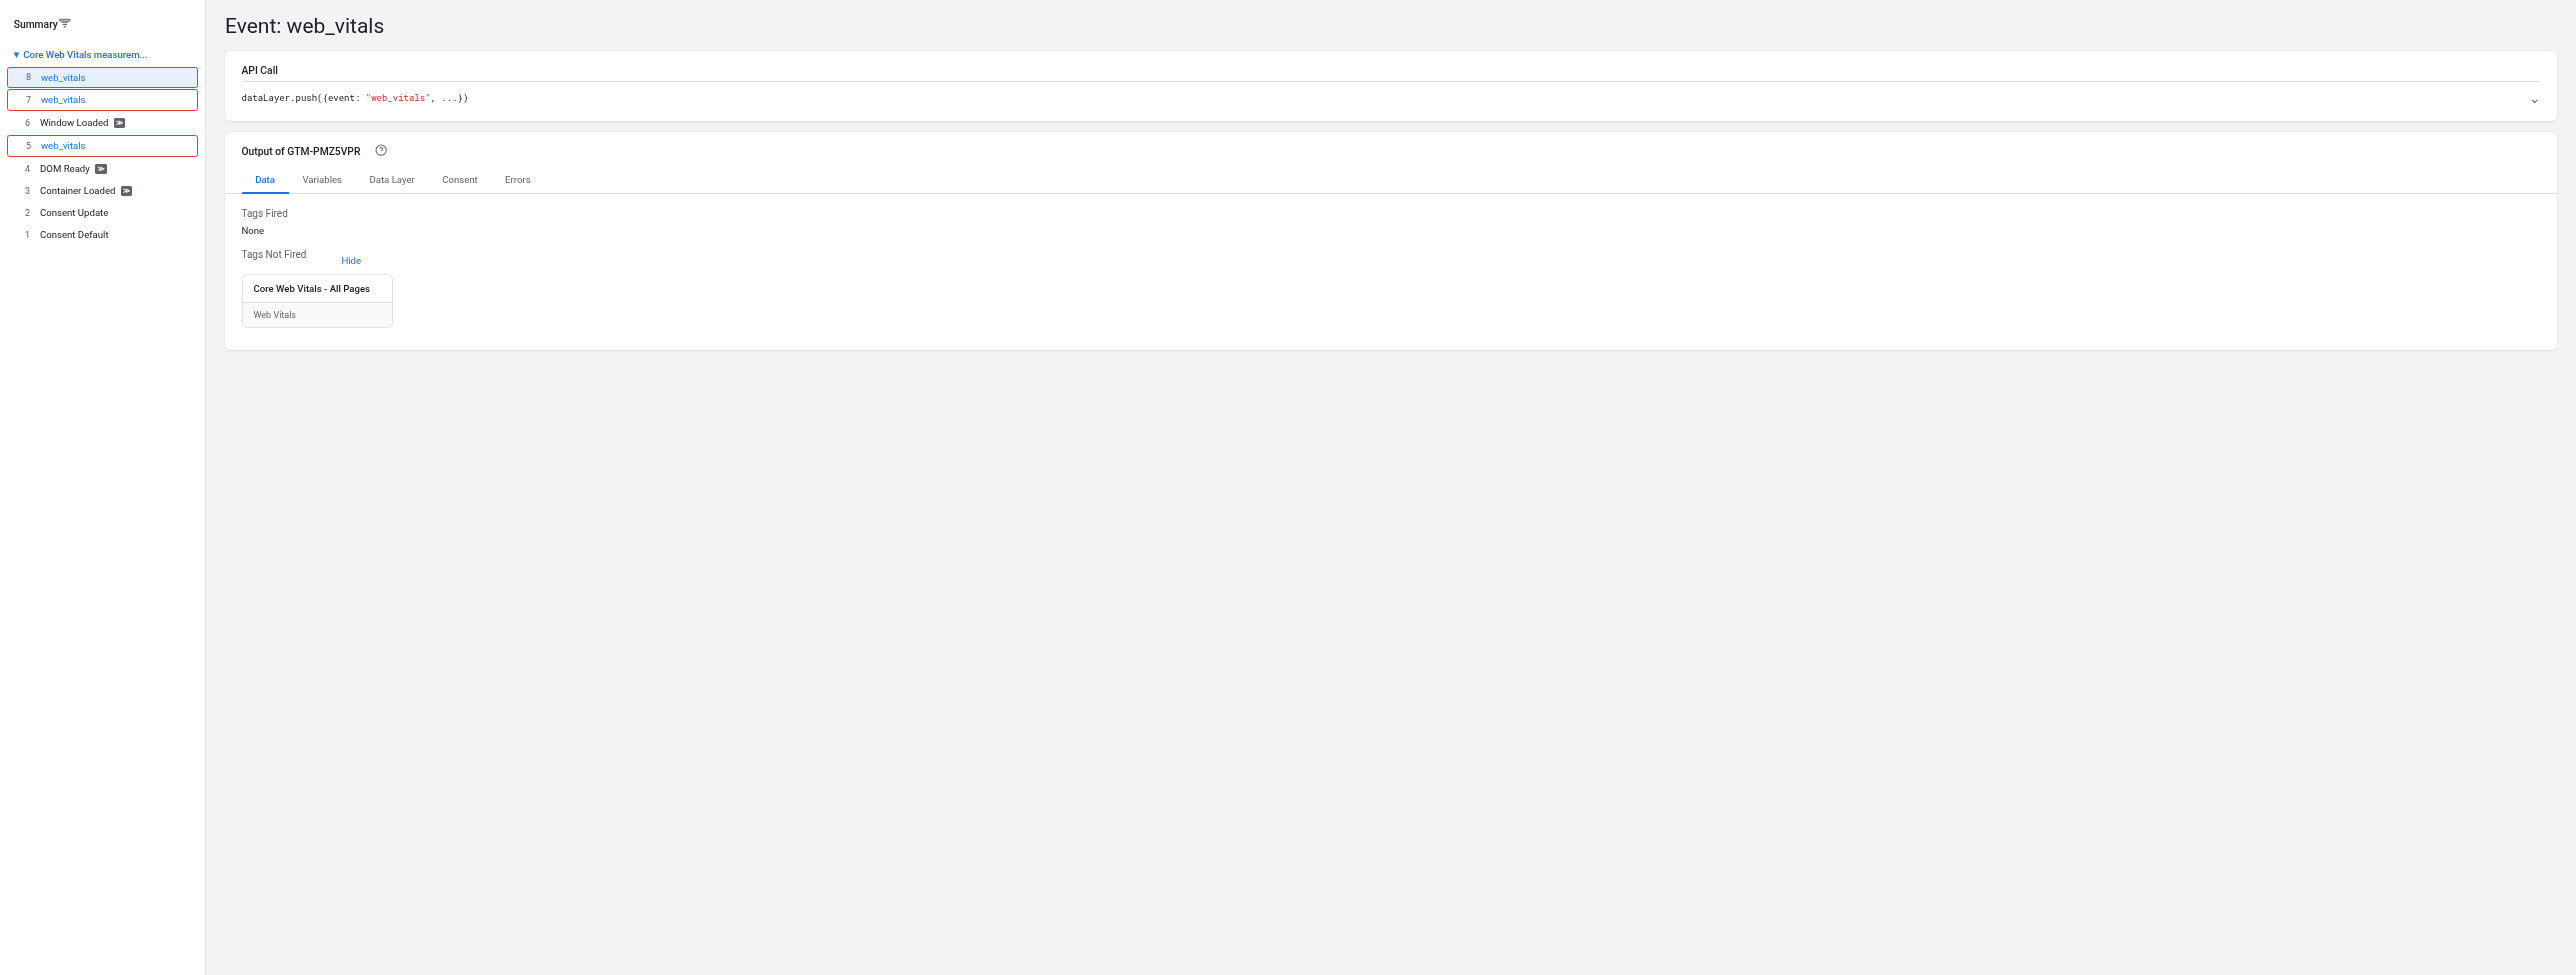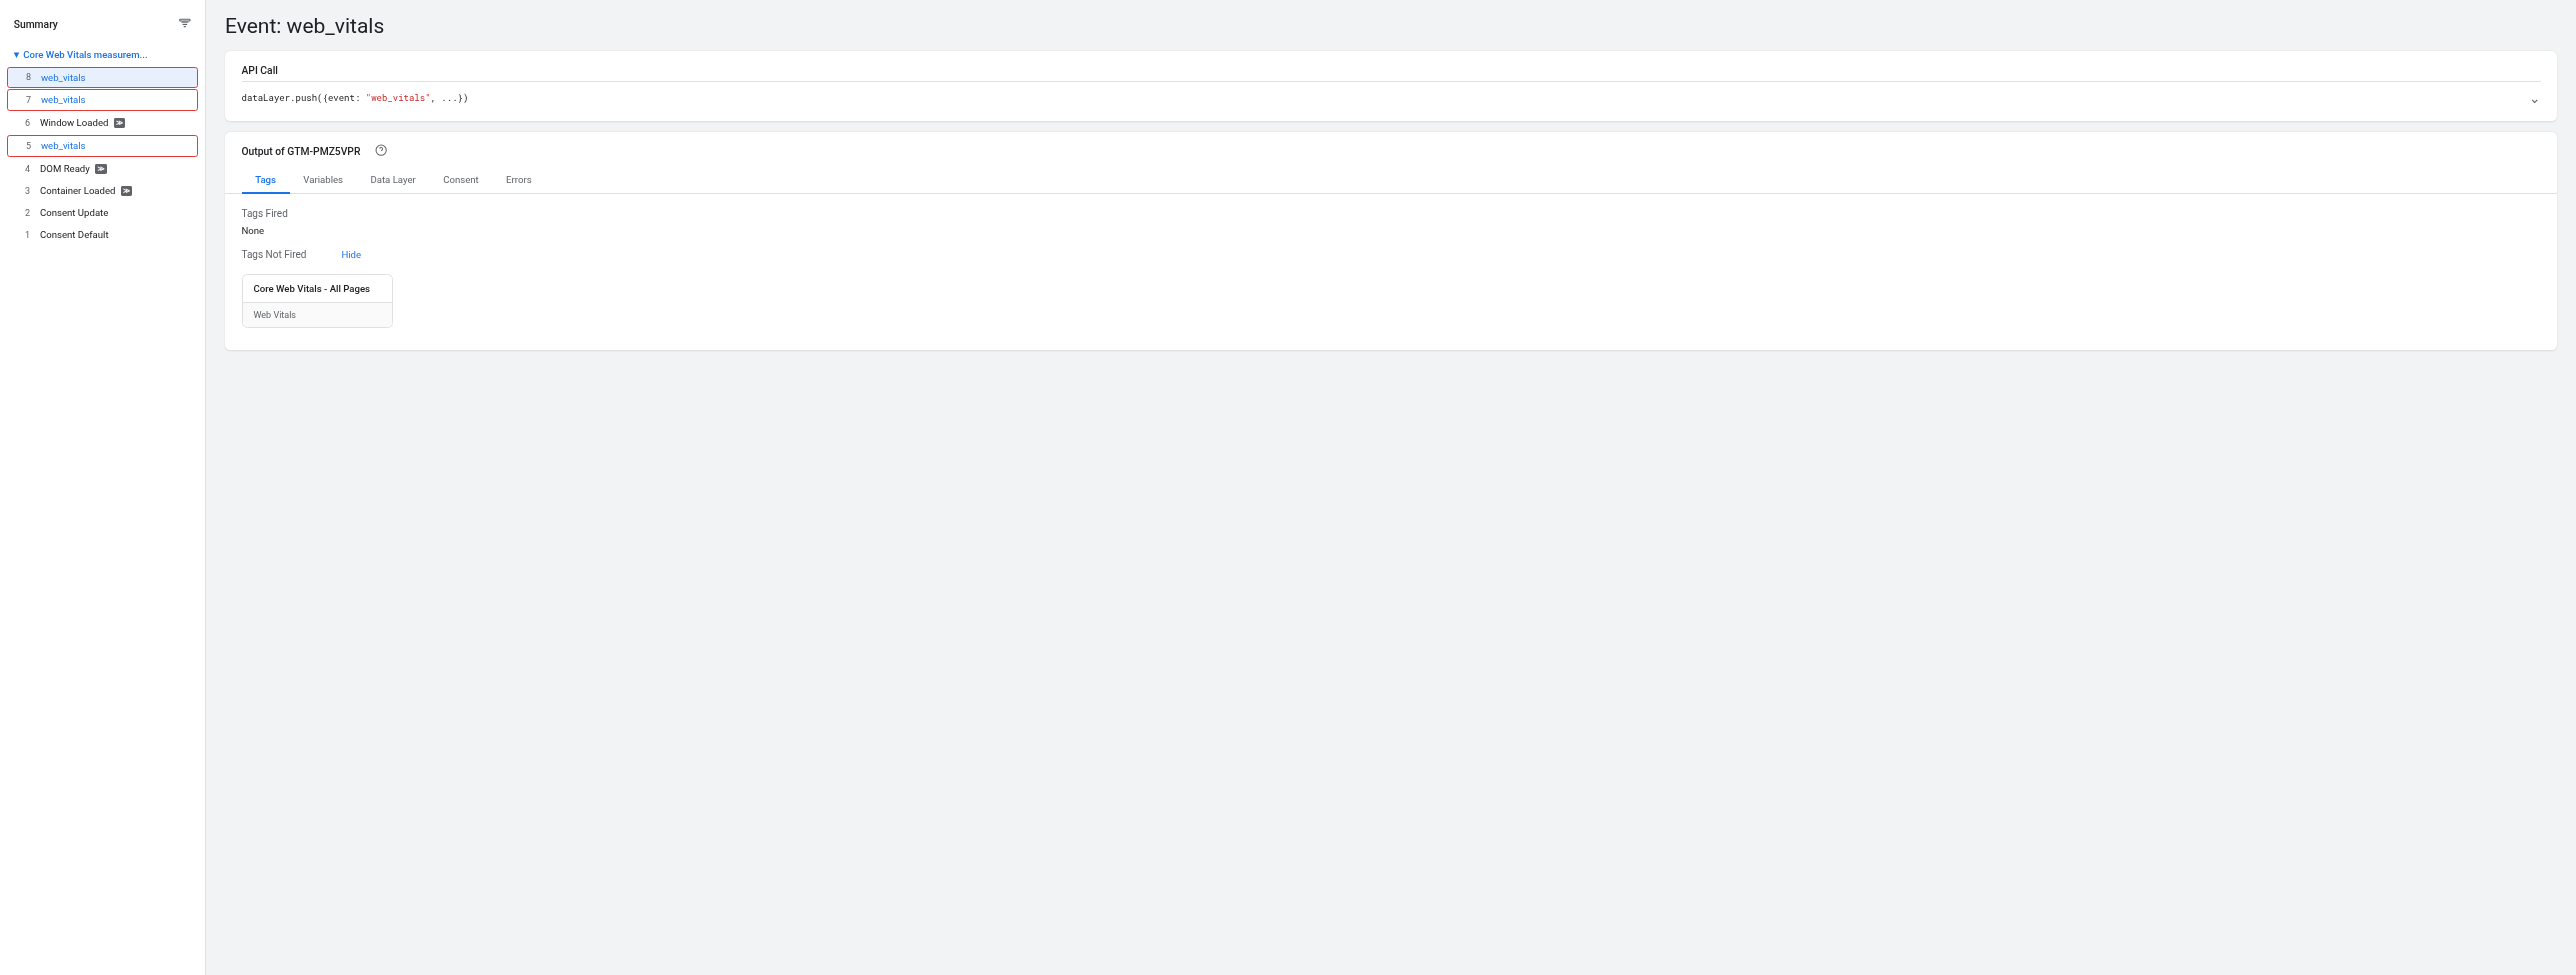--- a/index.html
+++ b/index.html
@@ -18,21 +18,20 @@
       min-width: 206px;
       background: #fff;
       border-right: 0.7px solid #e0e0e0;
       padding: 11px 0;
       overflow-y: auto;
     }
 
     .sidebar-header {
       display: flex;
       align-items: center;
-      justify-content: space-between;
       padding: 5.5px 13.7px 11px 13.7px;
     }
 
     .sidebar-header-title {
       font-size: 10.3px;
       font-weight: 500;
       color: #202124;
     }
 
     .sidebar-header-icon {
@@ -222,21 +221,21 @@
     }
 
     .tags-none {
       font-size: 9.6px;
       color: #202124;
       margin-bottom: 13.7px;
     }
 
     .tags-not-fired-header {
       display: flex;
-      align-items: flex-start;
+      align-items: flex-end;
       gap: 11px;
       margin-bottom: 8.2px;
     }
 
     .hide-link {
       color: #1a73e8;
       font-size: 9.6px;
       cursor: pointer;
       padding-left: 24px;
     }
@@ -357,21 +356,21 @@
       <span class="help-icon">
         <svg width="12.3" height="12.3" viewBox="0 0 24 24" fill="none" stroke="#5f6368" stroke-width="2">
           <circle cx="12" cy="12" r="10"></circle>
           <path d="M9.09 9a3 3 0 0 1 5.83 1c0 2-3 3-3 3"></path>
           <line x1="12" y1="17" x2="12.01" y2="17"></line>
         </svg>
       </span>
     </div>
 
     <div class="tabs">
-      <div class="tab active">Tags</div>
+      <div class="tab active">Data</div>
       <div class="tab">Variables</div>
       <div class="tab">Data Layer</div>
       <div class="tab">Consent</div>
       <div class="tab">Errors</div>
     </div>
 
     <div class="tags-content">
       <div class="tags-section-label">Tags Fired</div>
       <div class="tags-none">None</div>
 

